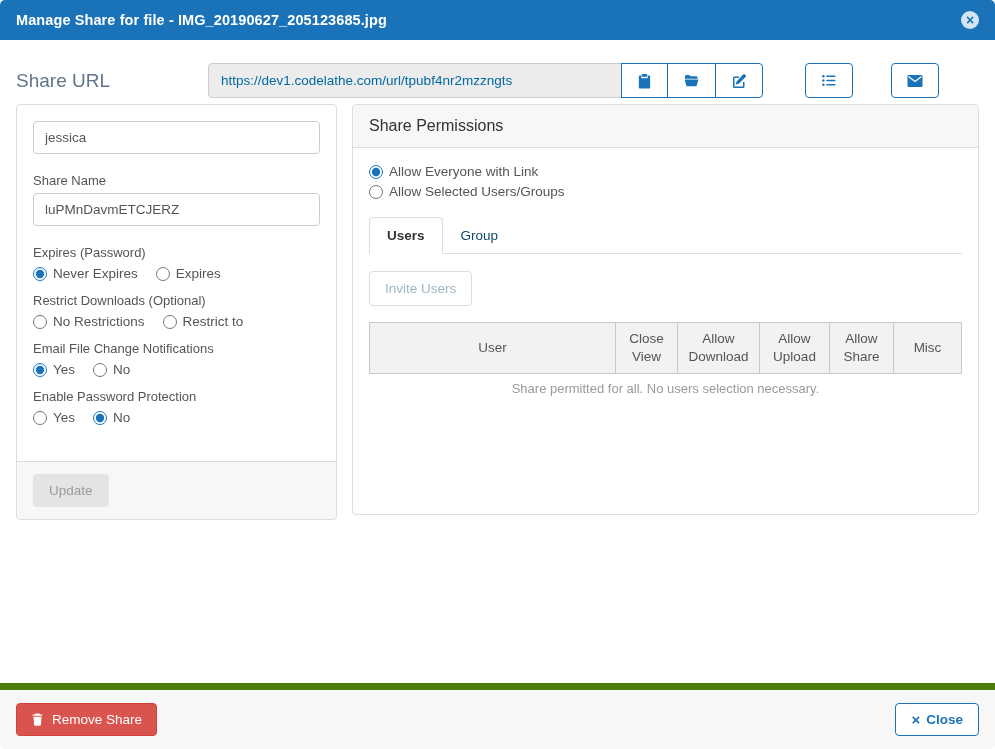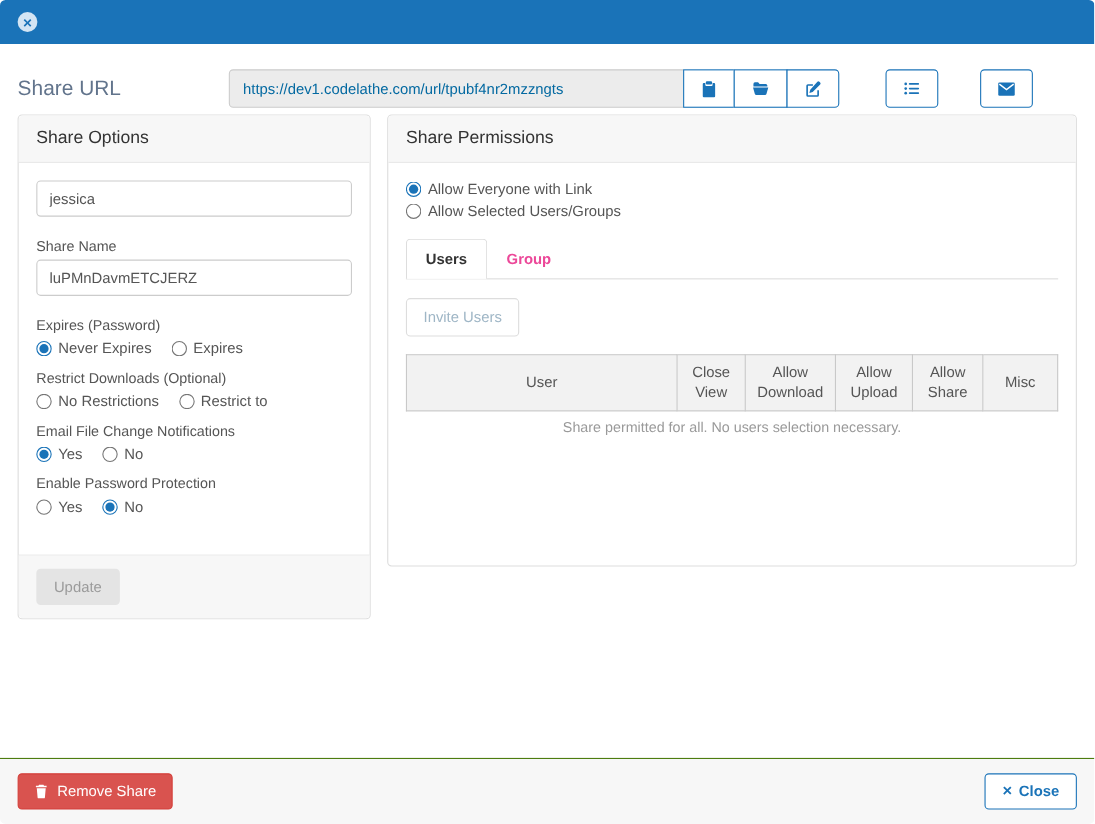--- a/index.html
+++ b/index.html
@@ -89,22 +89,22 @@
   .btn-update {
     background: #e4e4e4; color: #9b9b9b; border: none; border-radius: 4px;
     padding: 9px 16px; font-size: 13.5px; font-family: inherit;
   }
 
   
   .perm-radios .radio-opt { display: flex; margin-bottom: 5px; }
 
   .tabs { display: flex; border-bottom: 1px solid #ddd; margin-top: 18px; }
   .tab {
-    padding: 10px 17px; font-size: 13.5px; color: #ec4899; cursor: pointer;
-    margin-bottom: -1px; background: transparent; border: 1px solid transparent; font-weight: bold;
+    padding: 10px 17px; font-size: 13.5px; color: #0c4a6e; cursor: pointer;
+    margin-bottom: -1px; background: transparent; border: 1px solid transparent;
   }
   .tab.active {
     background: #fff; border: 1px solid #ddd; border-bottom: 1px solid #fff;
     border-radius: 4px 4px 0 0; color: #333; font-weight: bold;
   }
 
   .invite-btn {
     margin-top: 17px; background: #fff; border: 1px solid #ddd; color: #9fb6c6;
     padding: 9px 15px; border-radius: 4px; font-size: 13.5px; font-family: inherit;
   }
@@ -119,21 +119,21 @@
   .col-view { width: 62px; }
   .col-download { width: 82px; }
   .col-upload { width: 70px; }
   .col-share { width: 64px; }
   .col-misc { width: 68px; }
 
   .empty-msg { text-align: center; color: #9a9a9a; font-size: 13px; margin-top: 7px; }
 
   
   .modal-footer {
-    flex: none; background: #f7f7f7; border-top: 1px solid #4d7c0f;
+    flex: none; background: #f7f7f7; border-top: 7px solid #4d7c0f;
     padding: 13px 16px; display: flex; justify-content: space-between; align-items: center;
   }
   .btn-danger {
     background: #d9534f; border: 1px solid #d43f3a; color: #fff;
     display: inline-flex; align-items: center; gap: 8px;
     padding: 8px 14px; border-radius: 4px; font-size: 13.5px; cursor: pointer; font-family: inherit;
   }
   .btn-close-footer {
     background: #fff; border: 1px solid #1a73b8; color: #1a73b8;
     display: inline-flex; align-items: center; gap: 6px;
@@ -141,20 +141,21 @@
     cursor: pointer; font-family: inherit;
   }
   .x-glyph { font-weight: bold; font-size: 15px; line-height: 1; }
 </style>
 </head>
 <body>
 
 <div class="modal">
 
   <div class="modal-header">
+    <span class="modal-title">Manage Share for file - IMG_20190627_205123685.jpg</span>
     <span class="close-circle">×</span>
   </div>
 
   <div class="modal-body">
 
     <div class="url-row">
       <span class="url-label">Share URL</span>
       <input class="url-input" readonly="" value="https://dev1.codelathe.com/url/tpubf4nr2mzzngts" style="">
       <div class="btn-group">
         <button class="btn-outline" title="">
@@ -200,21 +201,20 @@
               <rect x="0.5" y="1" width="15" height="12" rx="1.2"></rect>
               <path d="M1.5 2.5 8 7.5l6.5-5" stroke="#fff" stroke-width="1.3" fill="none"></path>
             </svg>
         </span>
       </button>
     </div>
 
     <div class="columns">
 
       <div class="card left-card">
-        <div class="card-header">Share Options</div>
         <div class="card-body">
 
           <div class="field">
             <input class="text-input" value="jessica" style="">
           </div>
 
 
           <div class="field">
             <span class="field-label">Share Name</span>
             <input class="text-input" value="luPMnDavmETCJERZ" style="">

